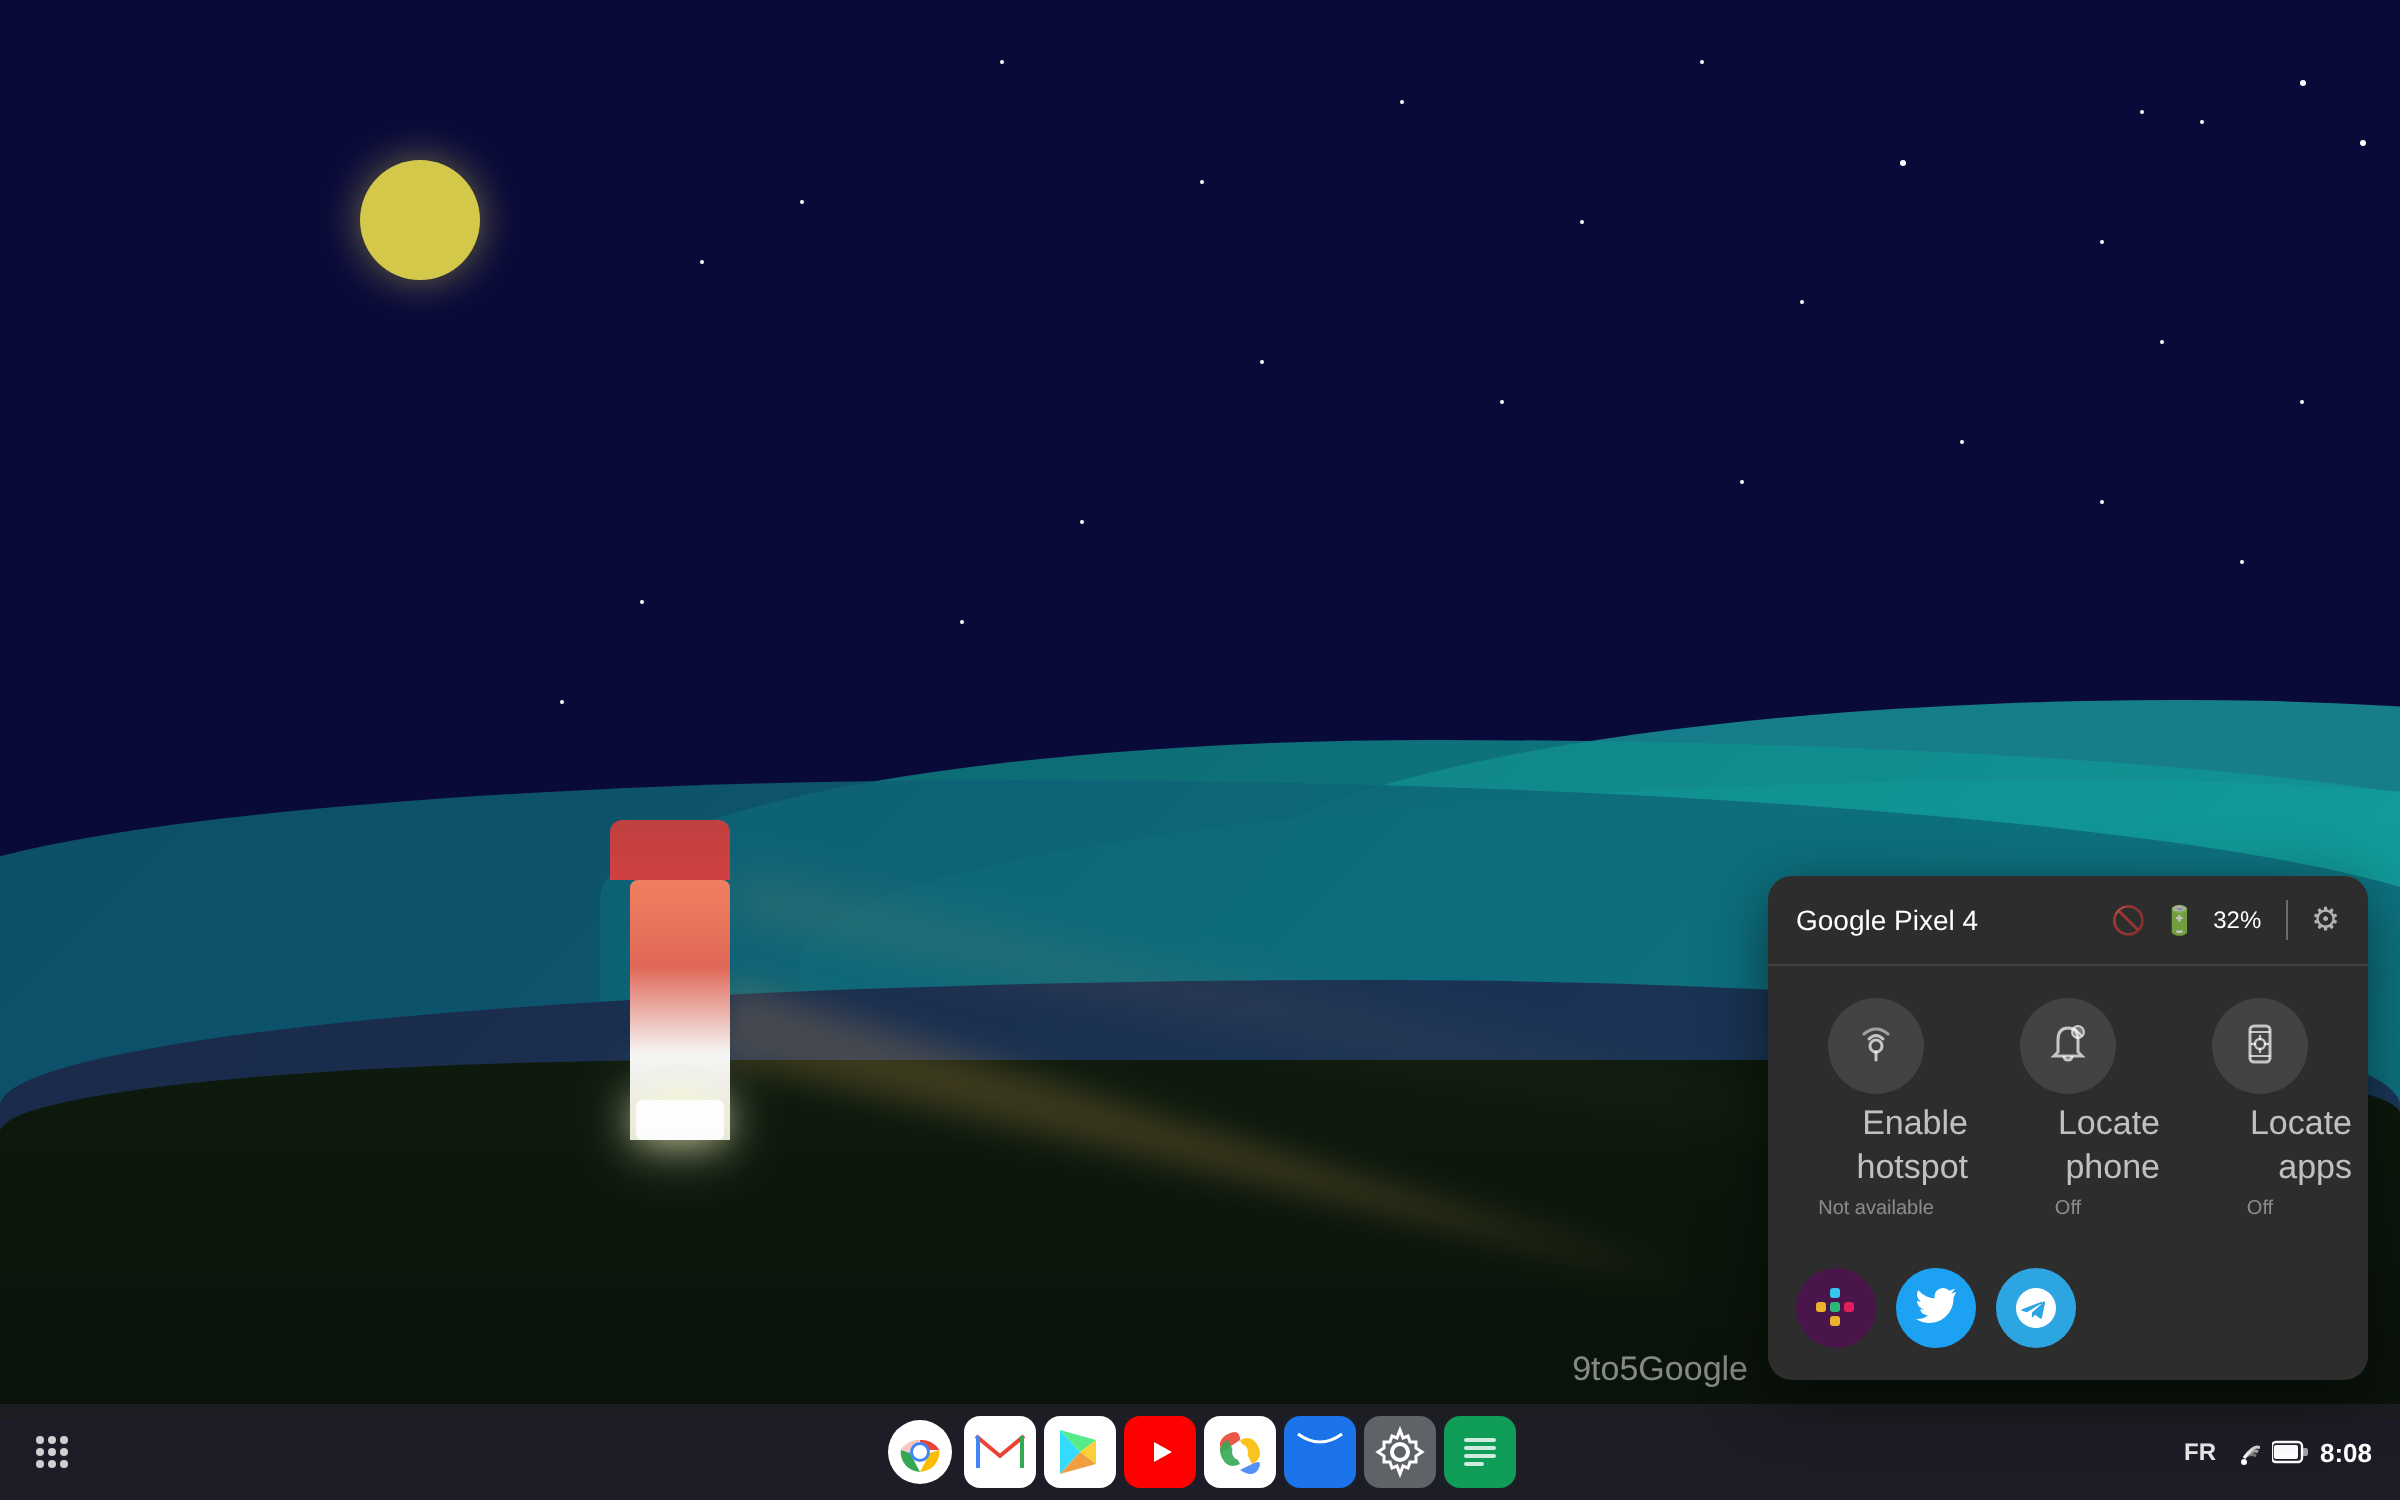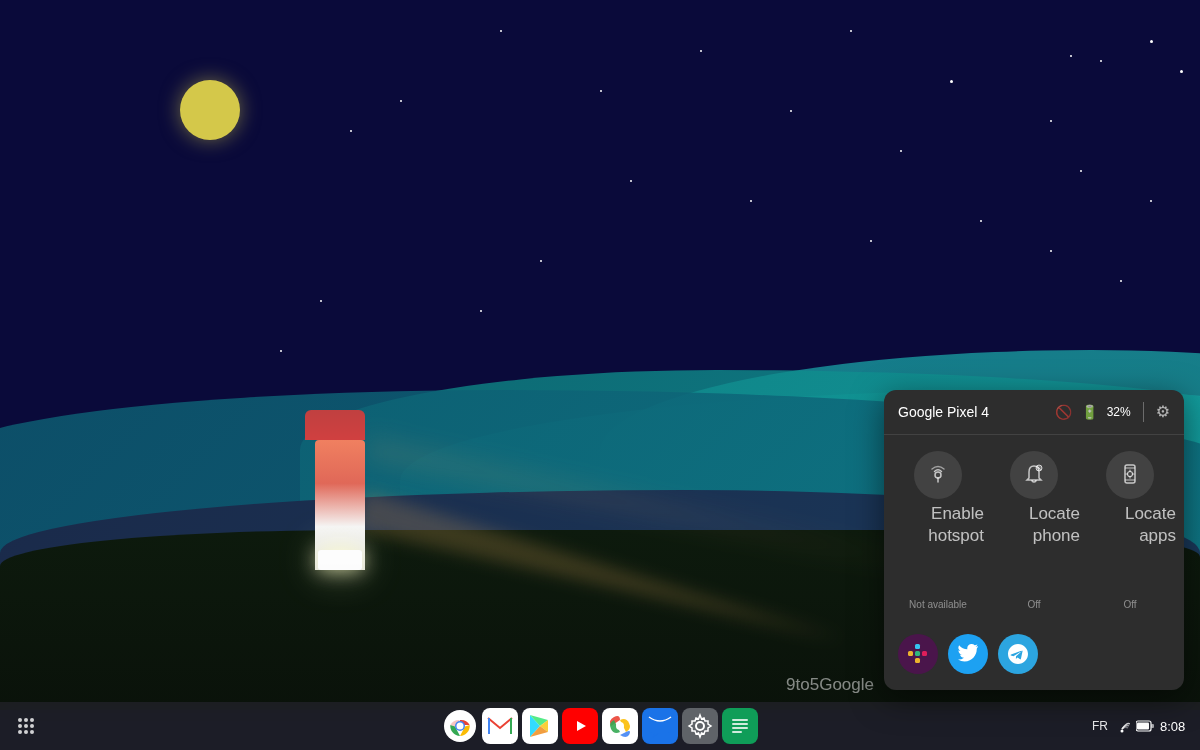--- a/index.html
+++ b/index.html
@@ -307,21 +307,20 @@
       font-size: 17px;
       color: rgba(255,255,255,0.7);
       text-align: right;
       line-height: 1.3;
     }
 
     .action-sublabel {
       font-size: 10px;
       color: rgba(255,255,255,0.45);
       text-align: center;
-      margin-top: 48px;
     }
 
     .recent-apps-section {
       padding: 8px 14px 16px;
     }
 
     .recent-apps-title {
       color: rgba(255,255,255,0.7);
       font-size: 12px;
       margin-bottom: 10px;
@@ -601,29 +600,29 @@
         <rect width="22" height="26" rx="2" fill="#0f9d58"></rect>
         <rect x="3" y="6" width="16" height="2" rx="1" fill="white" opacity="0.8"></rect>
         <rect x="3" y="10" width="16" height="2" rx="1" fill="white" opacity="0.8"></rect>
         <rect x="3" y="14" width="16" height="2" rx="1" fill="white" opacity="0.8"></rect>
         <rect x="3" y="18" width="10" height="2" rx="1" fill="white" opacity="0.8"></rect>
       </svg>
     </div>
   </div>
 
   <div class="taskbar-right">
-    <span style="color:white;font-size:12px;font-weight:400;opacity:0.9;">FR</span>
+    <span style="color:white;font-size:12px;font-weight:700;opacity:0.9;">FR</span>
 
     <svg width="16" height="14" viewBox="0 0 16 14">
       <path d="M8 10 Q11 7 14 9" stroke="white" stroke-width="1.5" fill="none" opacity="0.4"></path>
       <path d="M8 10 Q12 5 15 7" stroke="white" stroke-width="1.5" fill="none" opacity="0.6"></path>
       <path d="M8 10 Q13 3 16 5" stroke="white" stroke-width="1.5" fill="none" opacity="0.8"></path>
       <circle cx="8" cy="12" r="1.5" fill="white"></circle>
     </svg>
 
     <svg width="18" height="12" viewBox="0 0 18 12">
       <rect x="0" y="1" width="15" height="10" rx="2" stroke="white" stroke-width="1.2" fill="none"></rect>
       <rect x="1" y="2.5" width="12" height="7" rx="1" fill="white"></rect>
       <rect x="15" y="4" width="3" height="4" rx="1" fill="white" opacity="0.6"></rect>
     </svg>
-    <span style="color:white;font-size:13px;font-weight:400;min-width:32px;">8:08</span>
+    <span style="color:white;font-size:13px;font-weight:700;min-width:32px;">8:08</span>
   </div>
 </div>
 
 </body></html>

